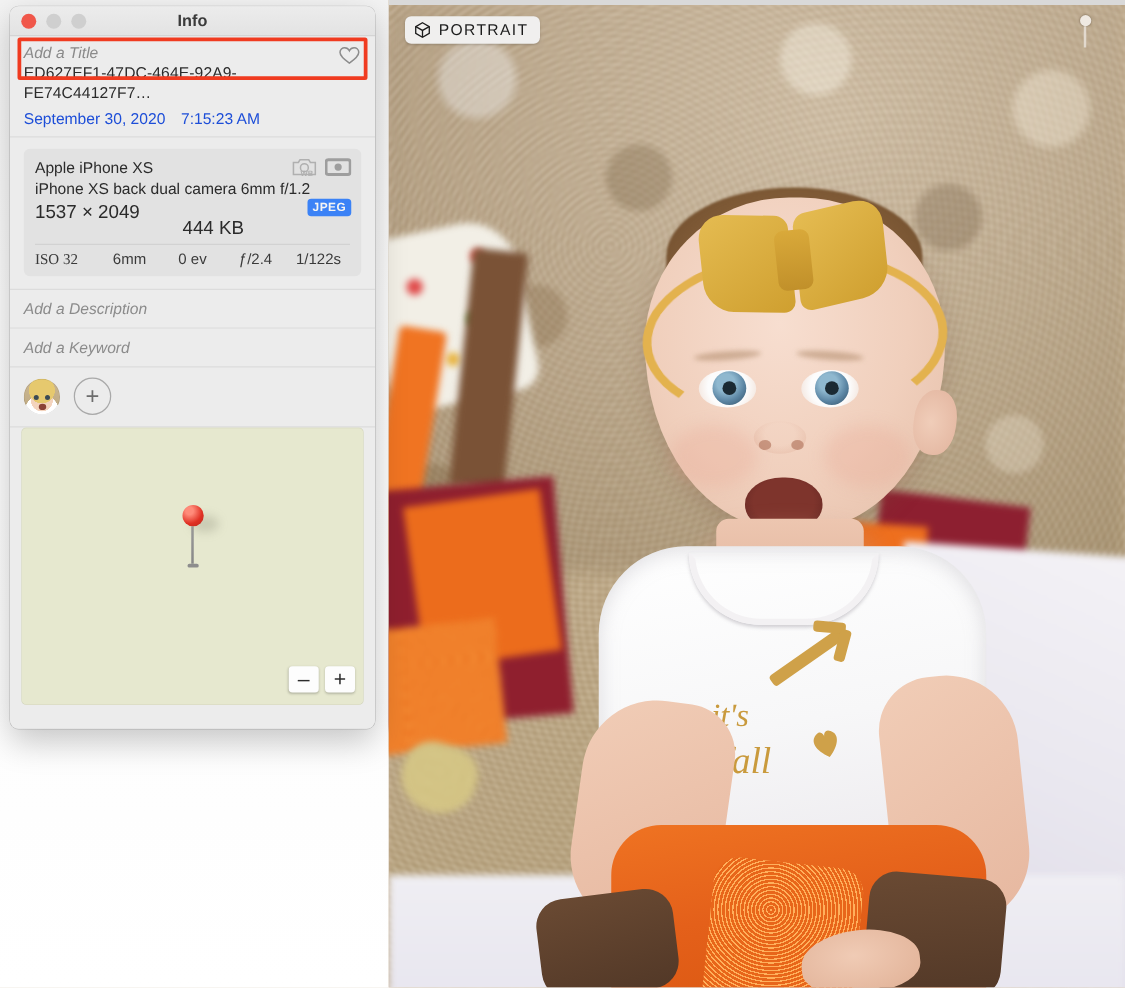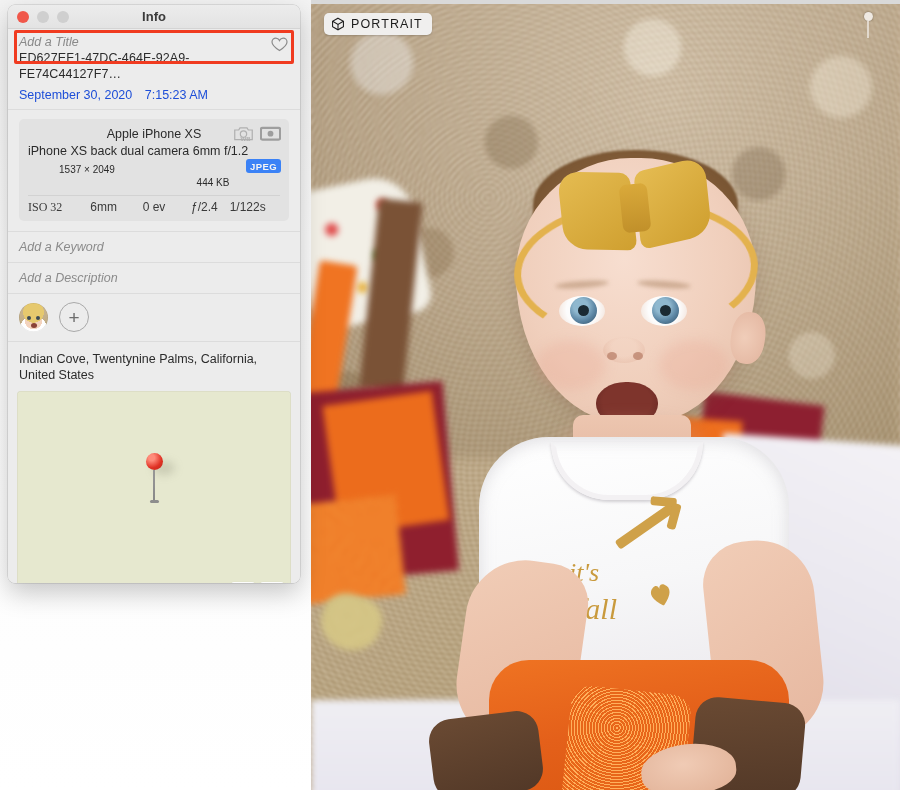--- a/index.html
+++ b/index.html
@@ -282,38 +282,38 @@
     position:absolute; left:6px; top:25px; width:280px; height:34px;
     border:3px solid #f03b20; border-radius:2px; z-index:30; pointer-events:none;
   }
 
   
   .cam-wrap { padding:9px 11px 10px 11px; border-bottom:1px solid #dcdcdc; }
   .cam-card {
     background:#e2e2e2; border-radius:5px; padding:7px 9px 0 9px;
     position:relative;
   }
-  .cam-model { font-size:12.5px; color:#2b2b2b; line-height:17px;text-align:center; }
+  .cam-model { font-size:12.5px; color:#2b2b2b; line-height:17px; }
   .cam-lens  { font-size:12.5px; color:#2b2b2b; line-height:17px; }
-  .cam-dims  { font-size:10px; color:#2b2b2b; line-height:19px; display:flex;text-align:center; }
+  .cam-dims  { font-size:15px; color:#2b2b2b; line-height:19px; display:flex; }
   .cam-dims .d { width:118px; }
   .cam-dims .s { flex:1;margin-top:13px; }
   .cam-icons { position:absolute; right:8px; top:6px; display:flex; gap:6px; align-items:center; }
   .jpeg-badge {
     position:absolute; right:8px; top:40px;
     background:#3b82f6; color:#f4f4f4; font-size:9.5px; font-weight:bold;
     letter-spacing:.4px; padding:1.5px 4px; border-radius:3px;
   }
   .exif-sep { height:1px; background:#d2d2d2; margin:3px 0 0 0; }
   .exif {
     display:flex; padding:4px 0 6px 0; font-size:12px; color:#3a3a3a;
   }
   .exif span { flex:1; text-align:center; }
   .exif span:first-child { text-align:left;font-family:Liberation Serif, serif; }
-  .exif span:last-child { text-align:left; }
+  .exif span:last-child { text-align:center; }
 
   
   .people-row { padding:8px 11px 9px 11px; border-bottom:1px solid #dcdcdc; display:flex; align-items:center; gap:11px; }
   .face {
     width:29px; height:29px; border-radius:50%;
     background:
       radial-gradient(circle at 50% 32%, #e6c96e 0 42%, transparent 43%),
       radial-gradient(circle at 50% 60%, #f3d3bd 0 38%, transparent 39%),
       radial-gradient(circle at 50% 92%, #ffffff 0 45%, transparent 46%),
       linear-gradient(180deg,#cbb793,#bda87f);
@@ -497,37 +497,36 @@
             <span>ISO 32</span>
             <span>6mm</span>
             <span>0 ev</span>
             <span>ƒ/2.4</span>
             <span>1/122s</span>
           </div>
         </div>
       </div>
 
       <div class="row">
+        <div class="placeholder-it">Add a Description</div>
+      </div>
+
+      <div class="row">
         <div class="placeholder-it">Add a Keyword</div>
-      </div>
-
-      <div class="row">
-        <div class="placeholder-it">Add a Description</div>
       </div>
 
       <div class="people-row">
         <div class="face">
           <span class="e1"></span>
             <span class="e2"></span>
             <span class="m"></span>
         </div>
         <div class="add-person">+</div>
       </div>
 
-      <div class="loc-row">Indian Cove, Twentynine Palms, California, United States</div>
 
       <div class="map">
         <div class="pin">
           <div class="shade"></div>
           <div class="ball"></div>
           <div class="stem"></div>
           <div class="base"></div>
         </div>
         <div class="map-controls">
           <div class="mc-btn">–</div>

